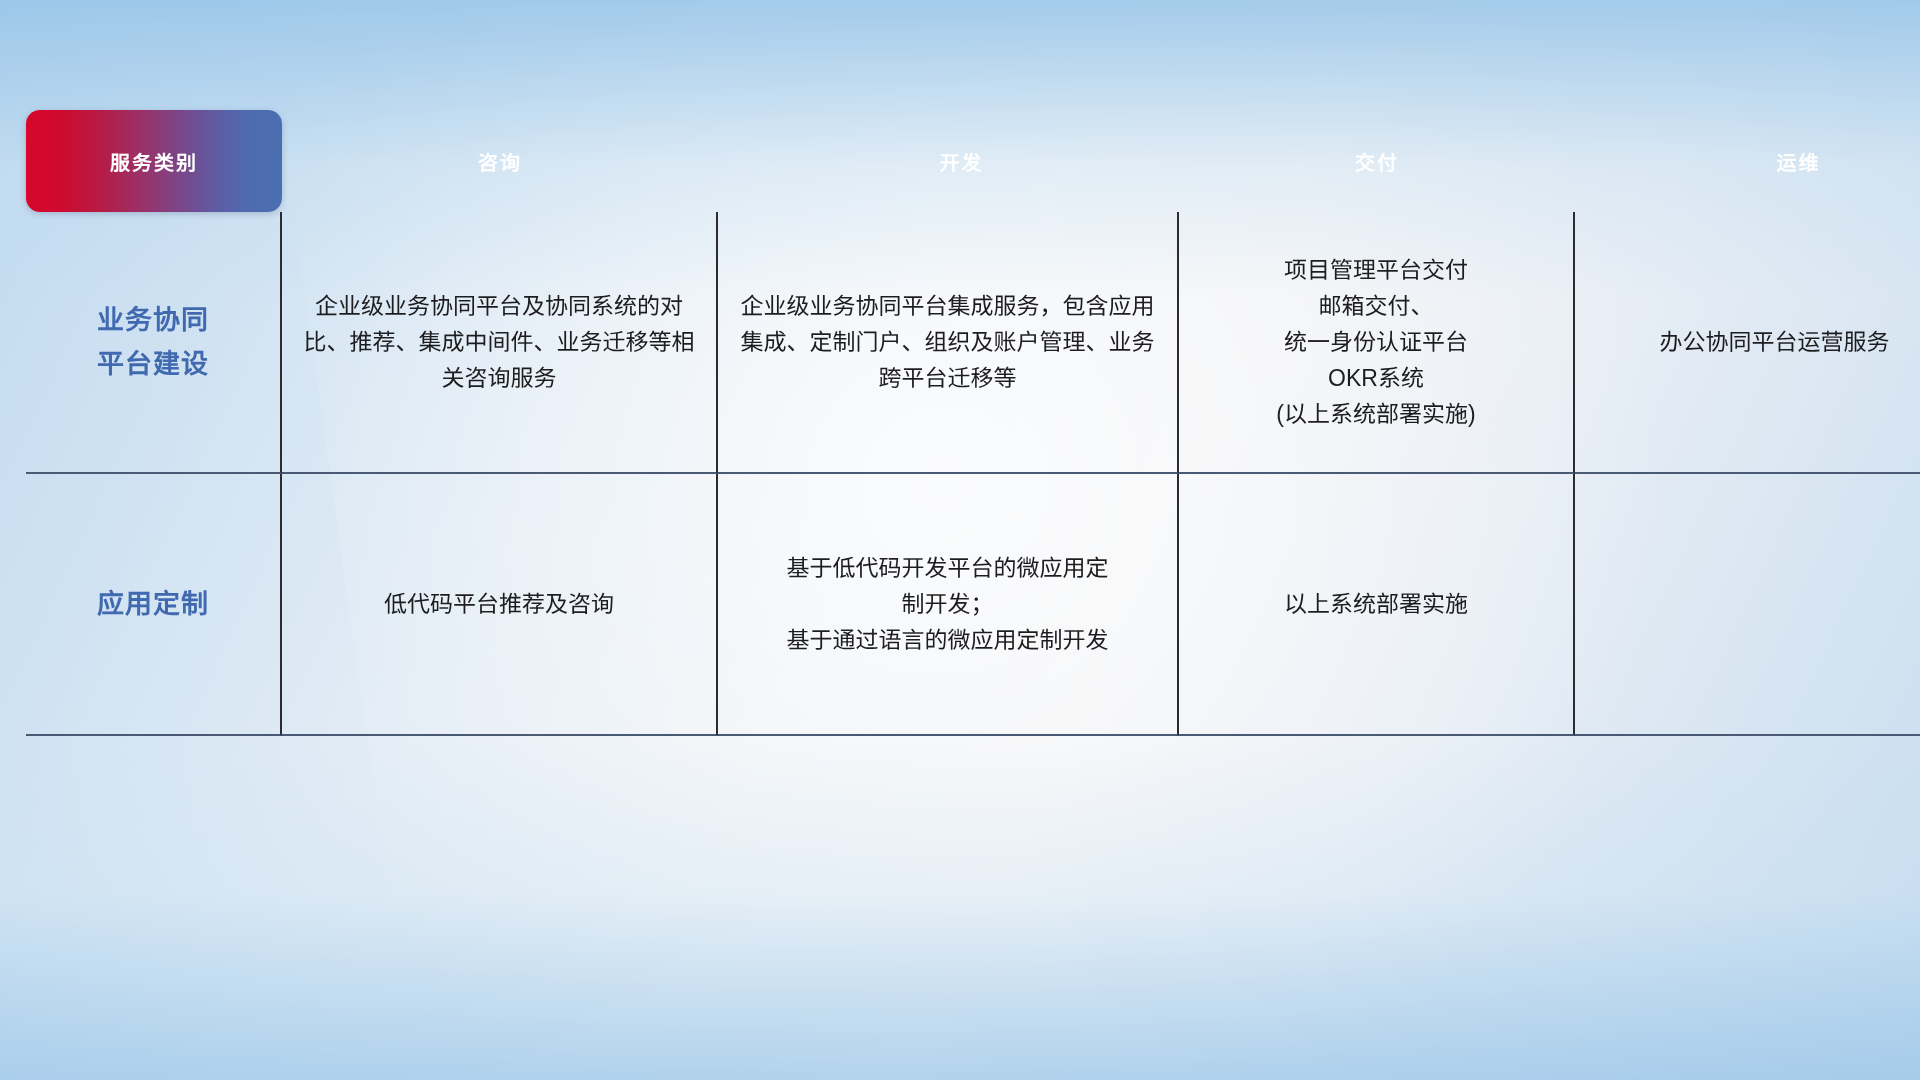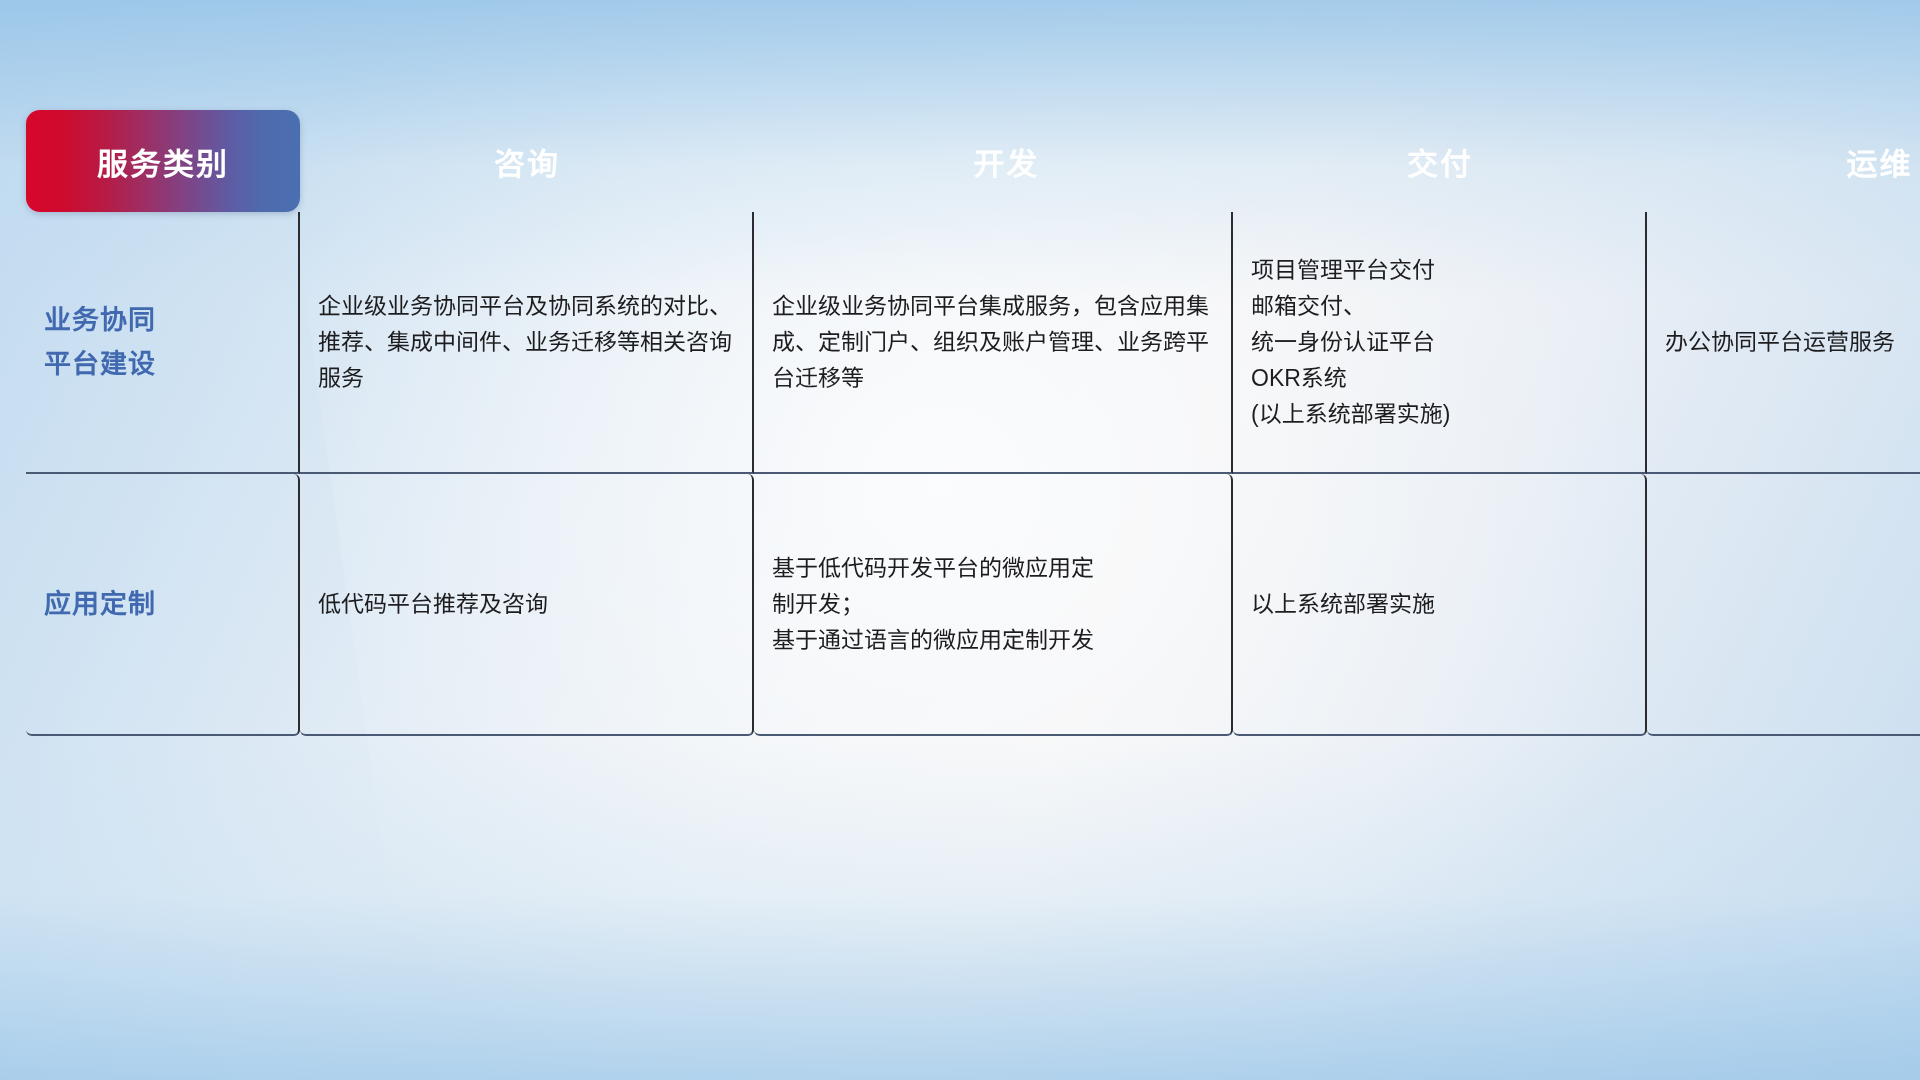--- a/index.html
+++ b/index.html
@@ -65,24 +65,24 @@
     border-collapse: separate;
     border-spacing: 0;
     table-layout: fixed;
   }
 
   
   thead tr.header-row {
     height: 102px;
   }
   thead th {
-    padding: 17px;
+    padding: 8px;
     margin: 0;
     color: #ffffff;
-    font-size: 31px;
+    font-size: 20px;
     font-weight: bold;
     letter-spacing: 2px;
     text-align: center;
     vertical-align: middle;
     position: relative;
     background: transparent;
   }
   #header-band {
     position: absolute;
     left: 0;
@@ -98,21 +98,21 @@
         #7b4689 60%,
         #5f5ba3 74%,
         #4f6aae 86%,
         #4a6fb1 100%);
     box-shadow: 0 2px 6px rgba(60,70,110,0.25);
   }
 
   
   tbody td {
     vertical-align: middle;
-    text-align: left;
+    text-align: center;
     color: #1d1d1f;
     font-size: 23px;
     line-height: 36px;
     padding: 14px 18px;
     border-bottom: 2px solid #4a5a74;
     border-right: 2px solid #2b2b30;
     background: transparent;
   }
   tbody tr:last-child td {
     border-bottom: 2px solid #4a5a74;
@@ -132,21 +132,21 @@
   .cell-line { display: block; }
 
   .col-cat   { width: 240px; }
   .col-cons  { width: 420px; margin-left: 20px; }
   .col-dev   { width: 445px; }
   .col-deliv { width: 380px; }
   .col-ops   { width: 383px; }
 
   .row-1 td { height: 232px; }
   .row-2 td { height: 196px; }
-  .row-3 td { height: 232px; border-radius: 6px; }
+  .row-3 td { height: 232px; }
 </style>
 </head>
 <body>
 
 <div id="bg-base"></div>
 <div id="bg-sheen"></div>
 <div id="bg-glow-top"></div>
 <div id="bg-glow-bottom"></div>
 
 <div id="table-wrap">

